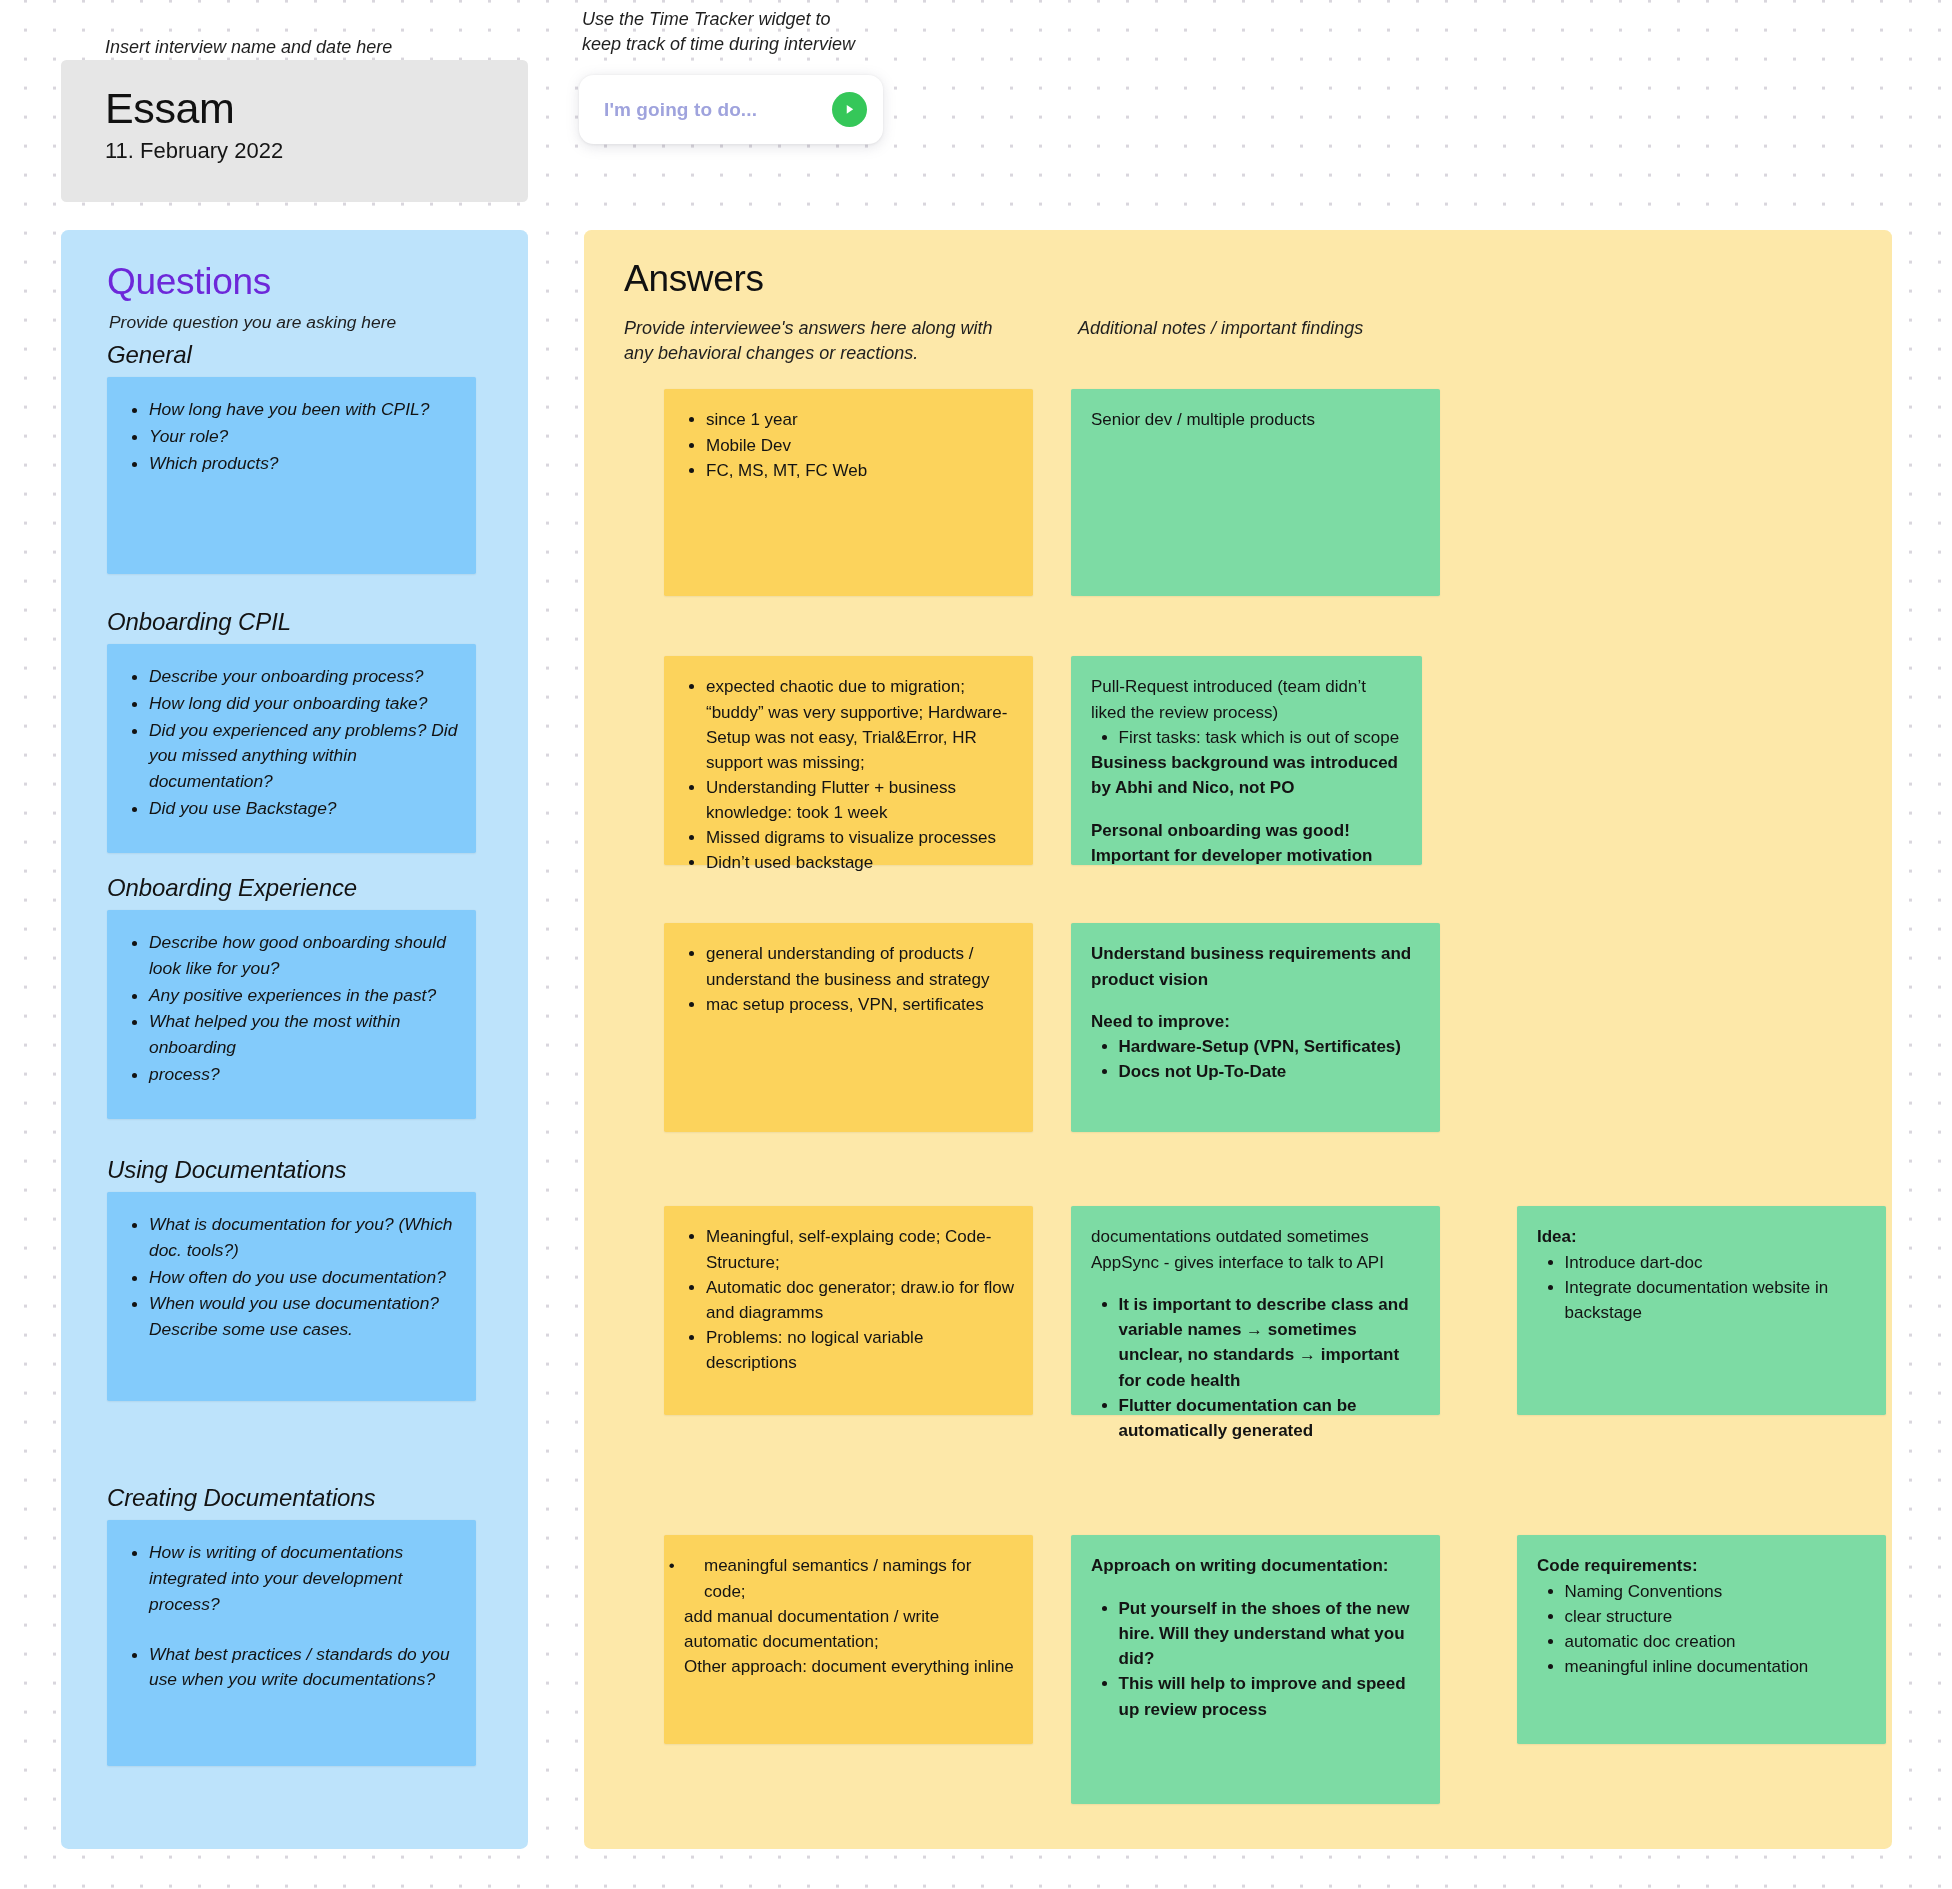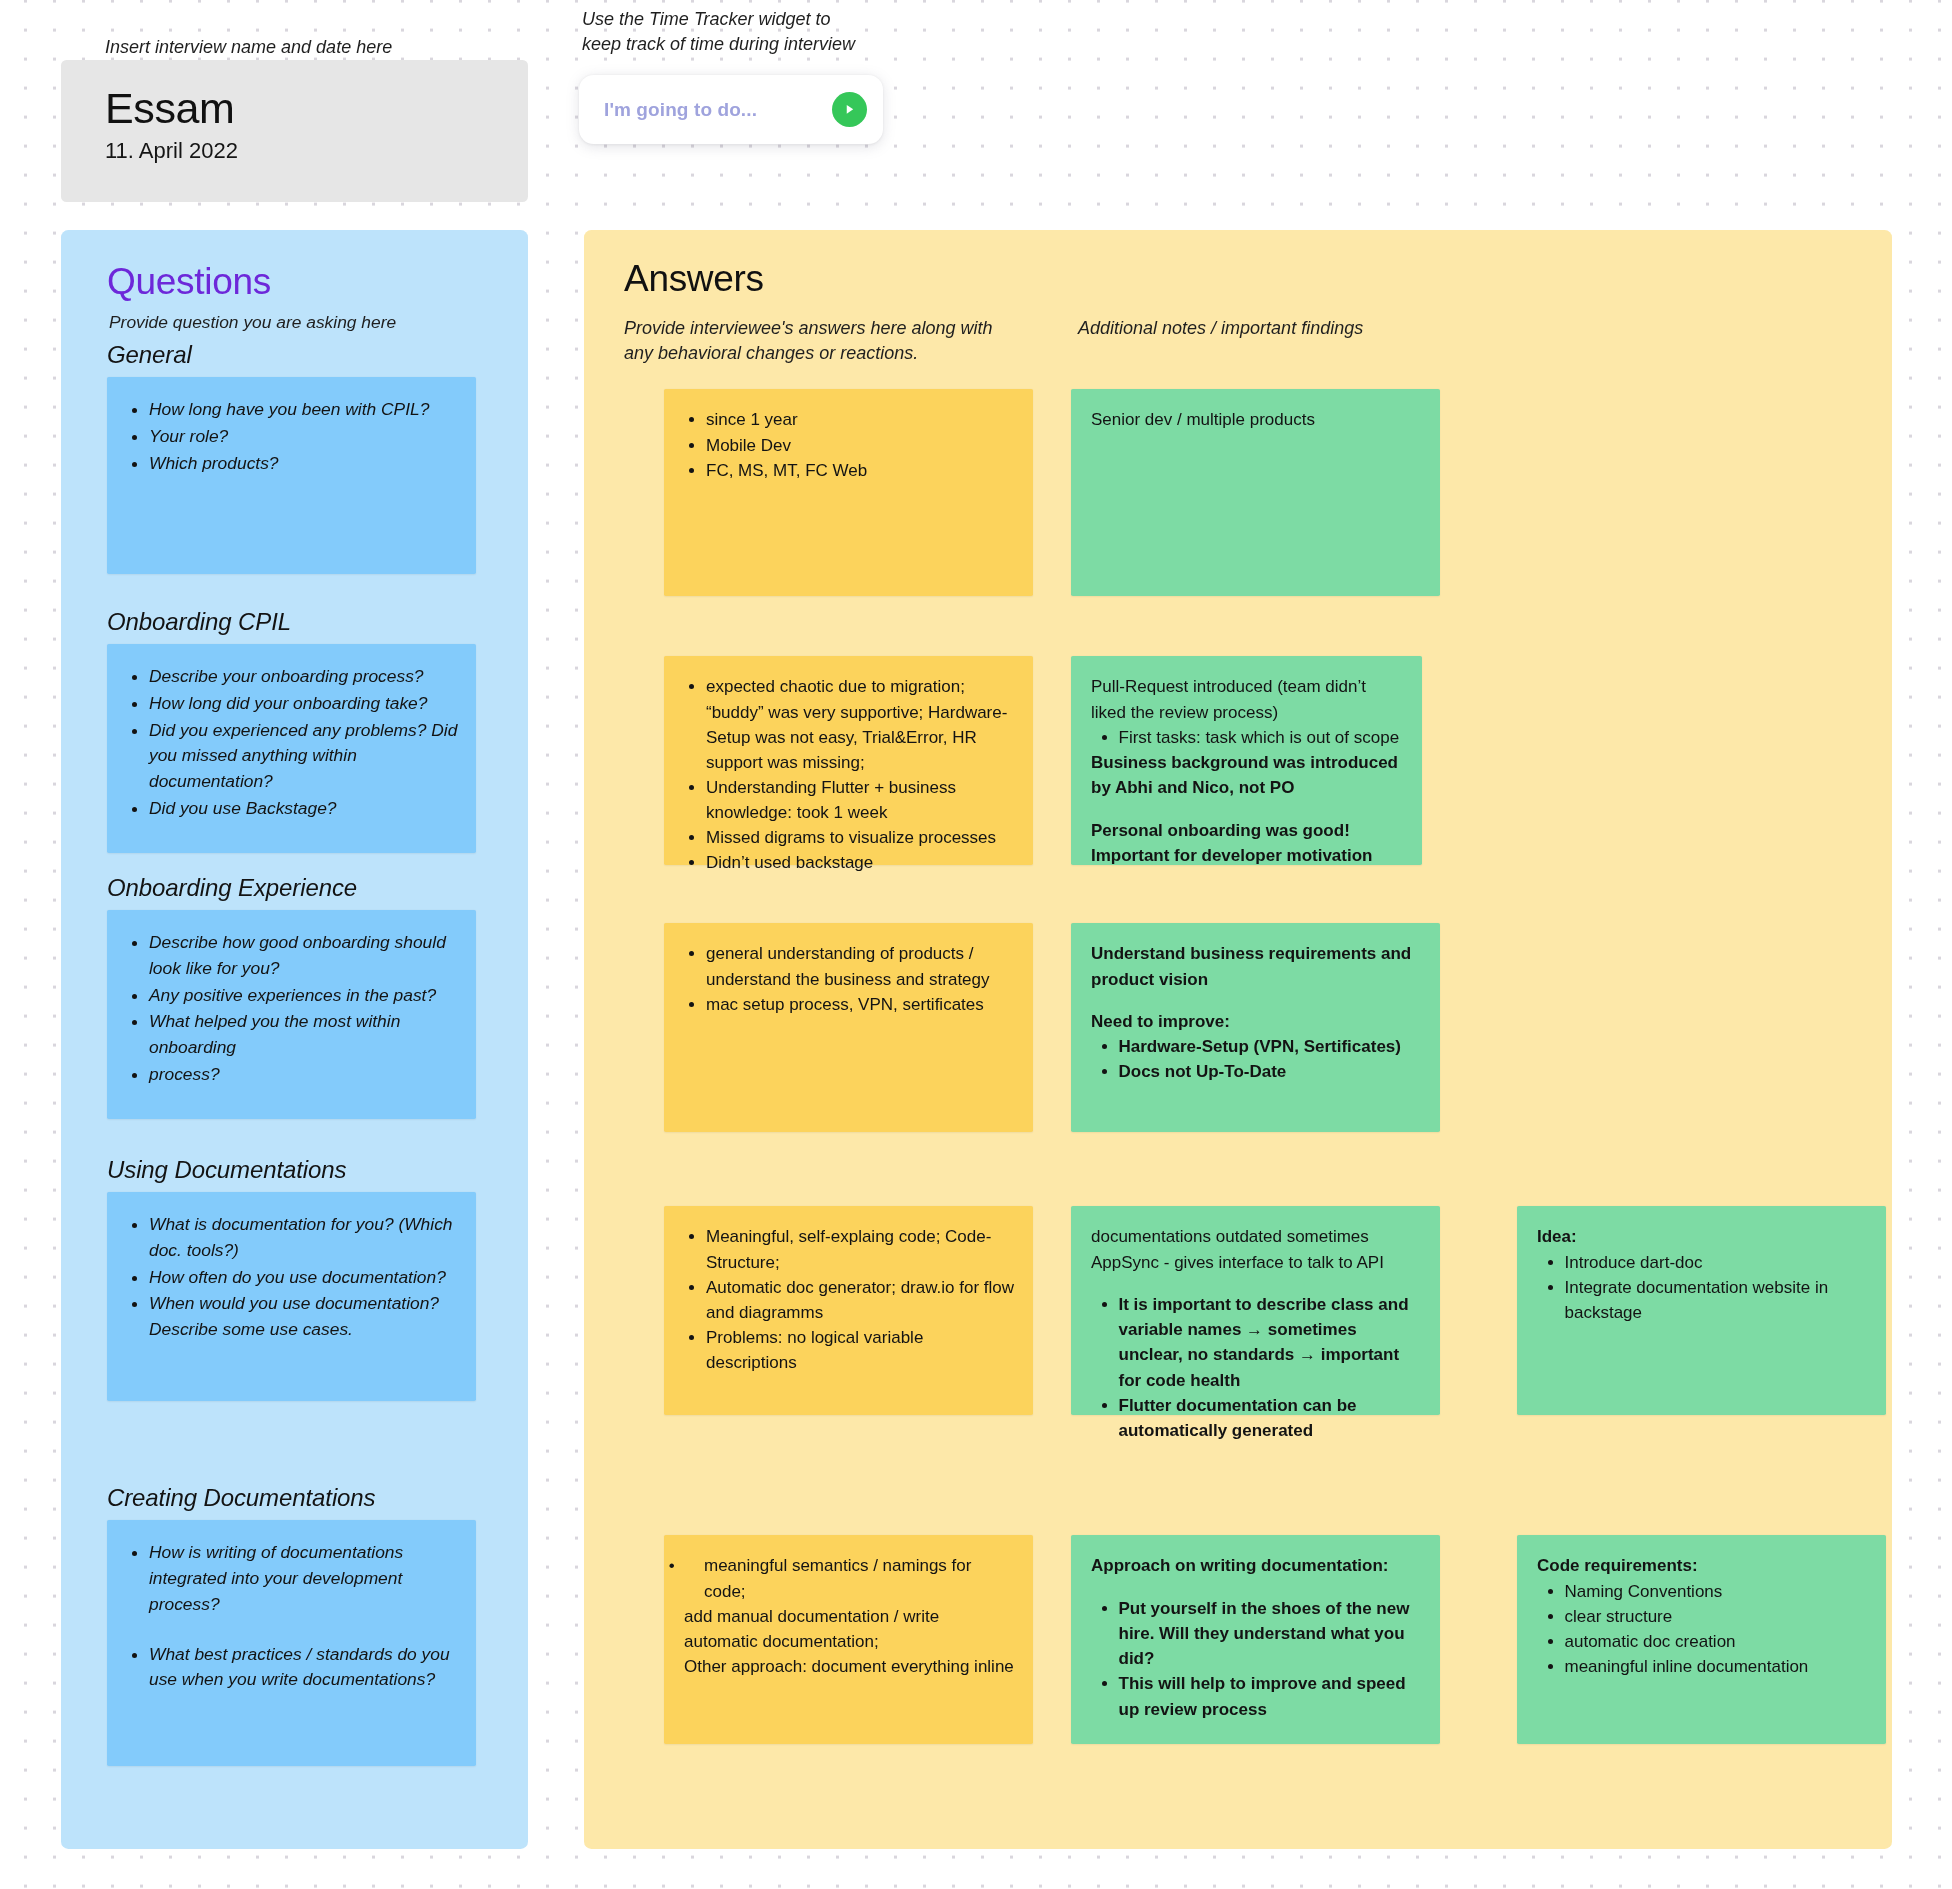--- a/index.html
+++ b/index.html
@@ -164,21 +164,21 @@
 <body>
 
 <div id="board">
 
   <div class="hint" style="left:105px; top:35px;">Insert interview name and date here</div>
   <div class="hint" style="left:582px; top:7.3px;">Use the Time Tracker widget to
 keep  track of time during interview</div>
 
   <div id="title-card">
     <div class="name">Essam</div>
-    <div class="date">11. April 2022</div>
+    <div class="date">11. February 2022</div>
   </div>
 
   <div id="time-tracker">
     <div class="tt-placeholder">I'm going to do...</div>
     <div class="play-btn">
       <svg width="14.7" height="14.7" viewBox="0 0 16 16" aria-hidden="true">
         <path d="M5.2 3.3 L12.2 8 L5.2 12.7 Z" fill="#ffffff"></path>
       </svg>
     </div>
   </div>
@@ -318,21 +318,21 @@
         <li>Introduce dart-doc</li>
         <li>Integrate documentation website in backstage</li>
       </ul>
     </div>
 
     <div class="a-card yellow" style="left:40px; top:1305px; width:369px; height:209px;">
       <p style="padding-left:20px; text-indent:-20px;"><span style="display:inline-block; width:20px;">&nbsp;•&nbsp;</span><span>meaningful semantics / namings for code;</span></p>
       <p>add manual documentation / write automatic documentation;</p>
       <p>Other approach: document everything inline</p>
     </div>
-    <div class="a-card green" style="left:487px; top:1305px; width:369px; height:209px;">
+    <div class="a-card green" style="left:487px; top:1305px; width:369px; height:269px;">
       <p class="b">Approach on writing documentation:</p>
       <div class="sp"></div>
       <ul style="margin-left:27.5px;">
         <li class="b">Put yourself in the shoes of the new hire. Will they understand what you did?</li>
         <li class="b">This will help to improve and speed up review process</li>
       </ul>
     </div>
     <div class="a-card green" style="left:933px; top:1305px; width:369px; height:209px;">
       <p class="b">Code requirements:</p>
       <ul style="margin-left:27.5px;">

